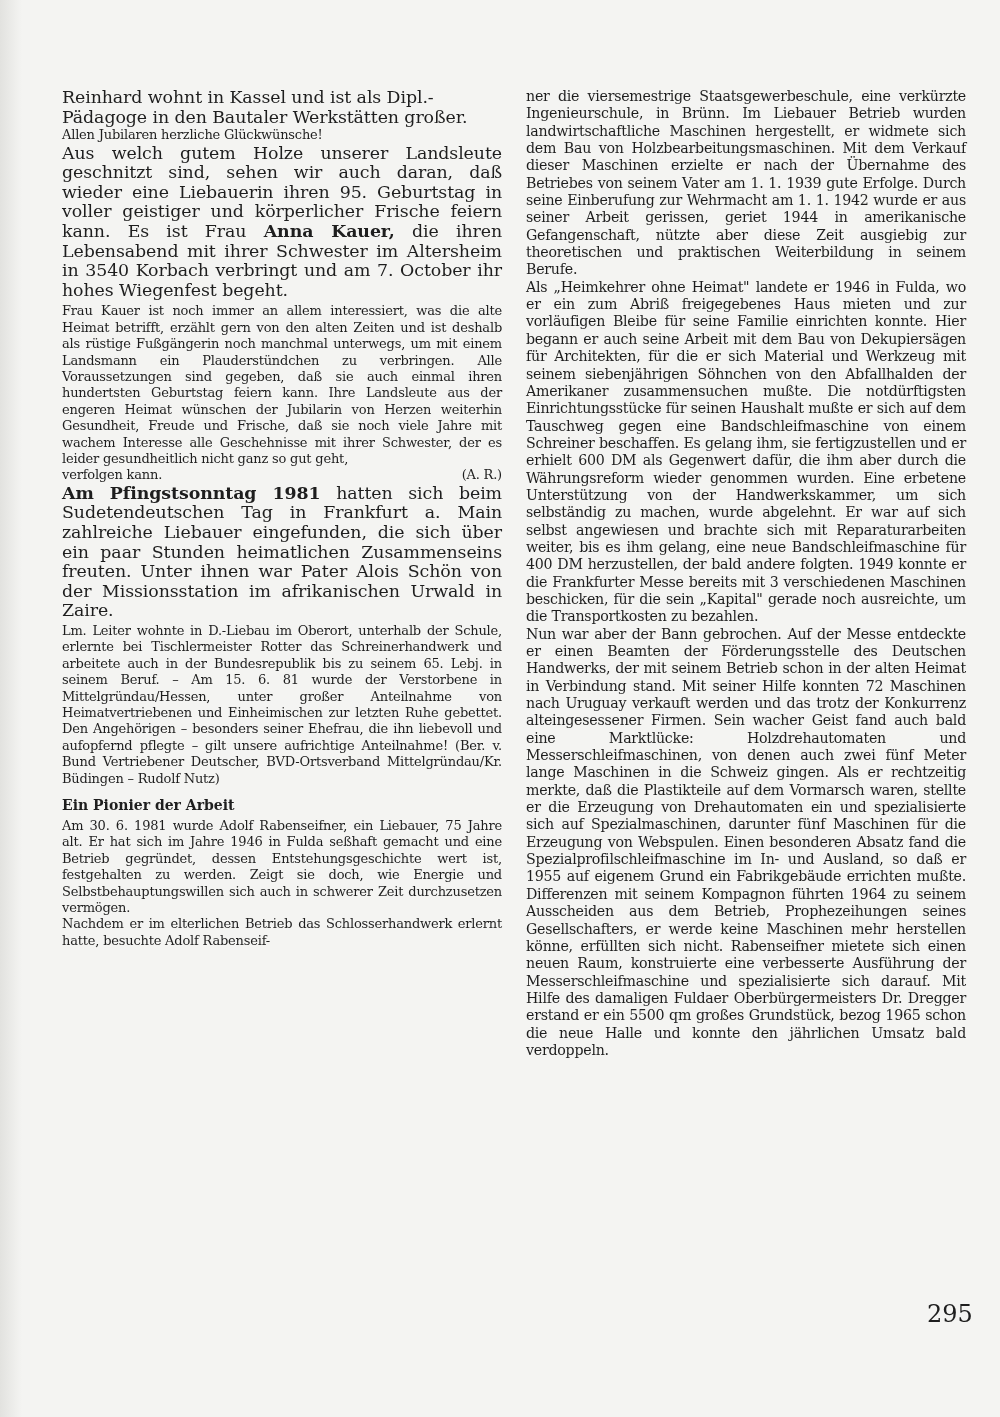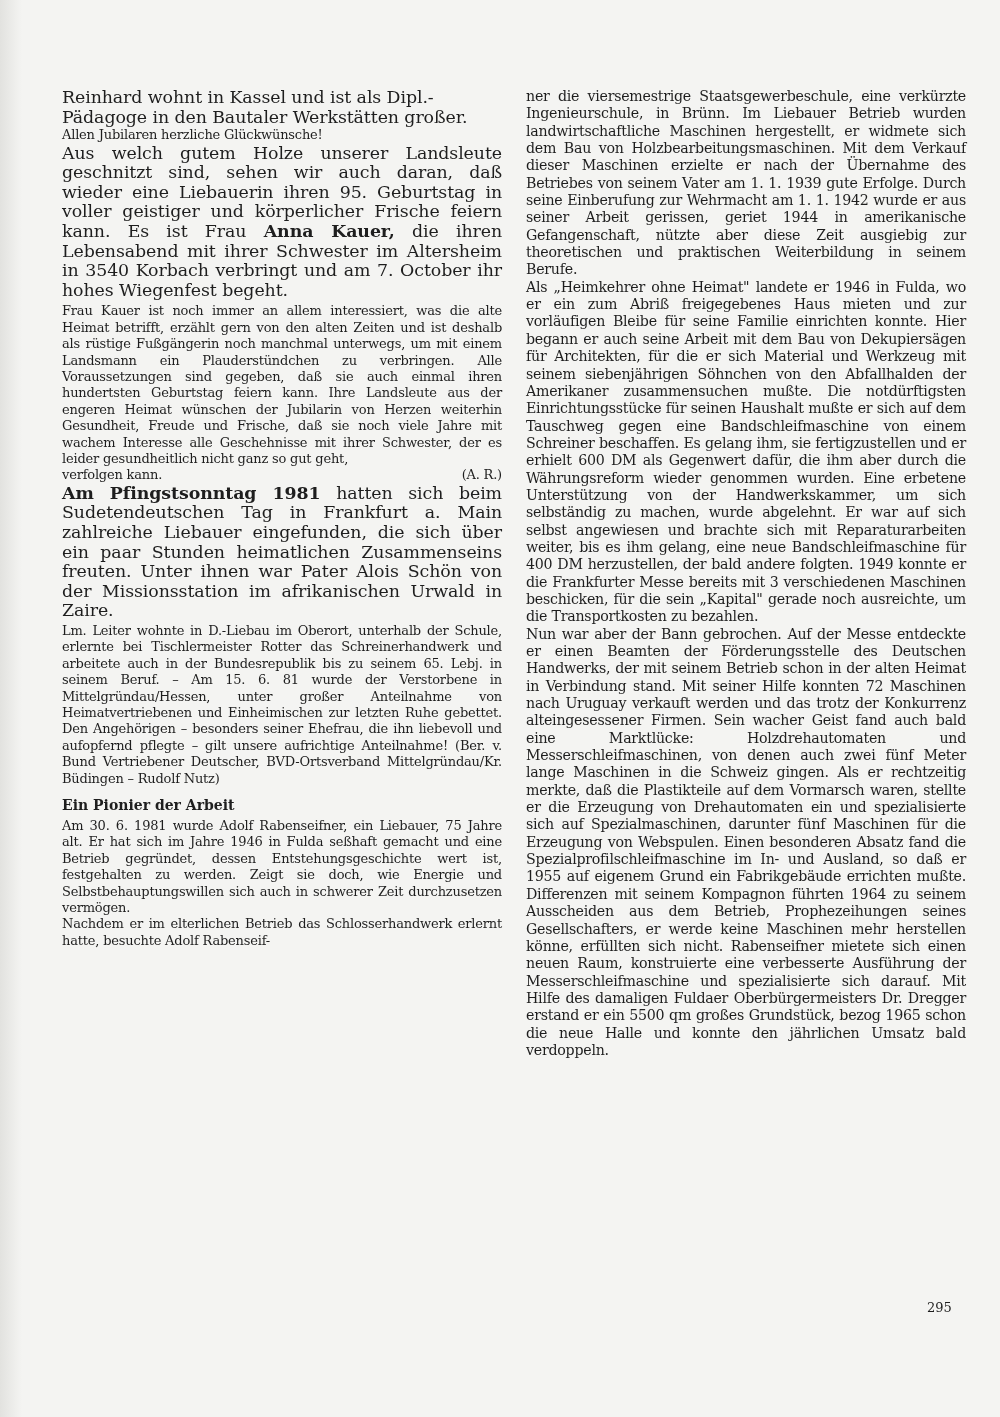--- a/index.html
+++ b/index.html
@@ -29,21 +29,21 @@
     .heading-lg { font-weight: bold; font-size: 17.4px; line-height: 19.6px; margin-top: 8px; }
     .heading-sm { font-weight: bold; font-size: 14px; line-height: 17px; margin-top: 10px; margin-bottom: 4px; }
     .sig { display: flex; justify-content: space-between; }
     .sig-right { text-align: right; }
     .gap { margin-top: 6px; }
     b { font-weight: bold; }
     .page-number {
       position: absolute;
       left: 927px;
       top: 1300px;
-      font-size: 13px;
+      font-size: 24px;
     }
   </style>
 </head>
 <body>
 
 <div class="page-shade"></div>
 
 <div class="col col-left">
   <p class="lg" style="text-align:left;">
     <span>Reinhard wohnt in Kassel und ist als Dipl.-</span><br>

